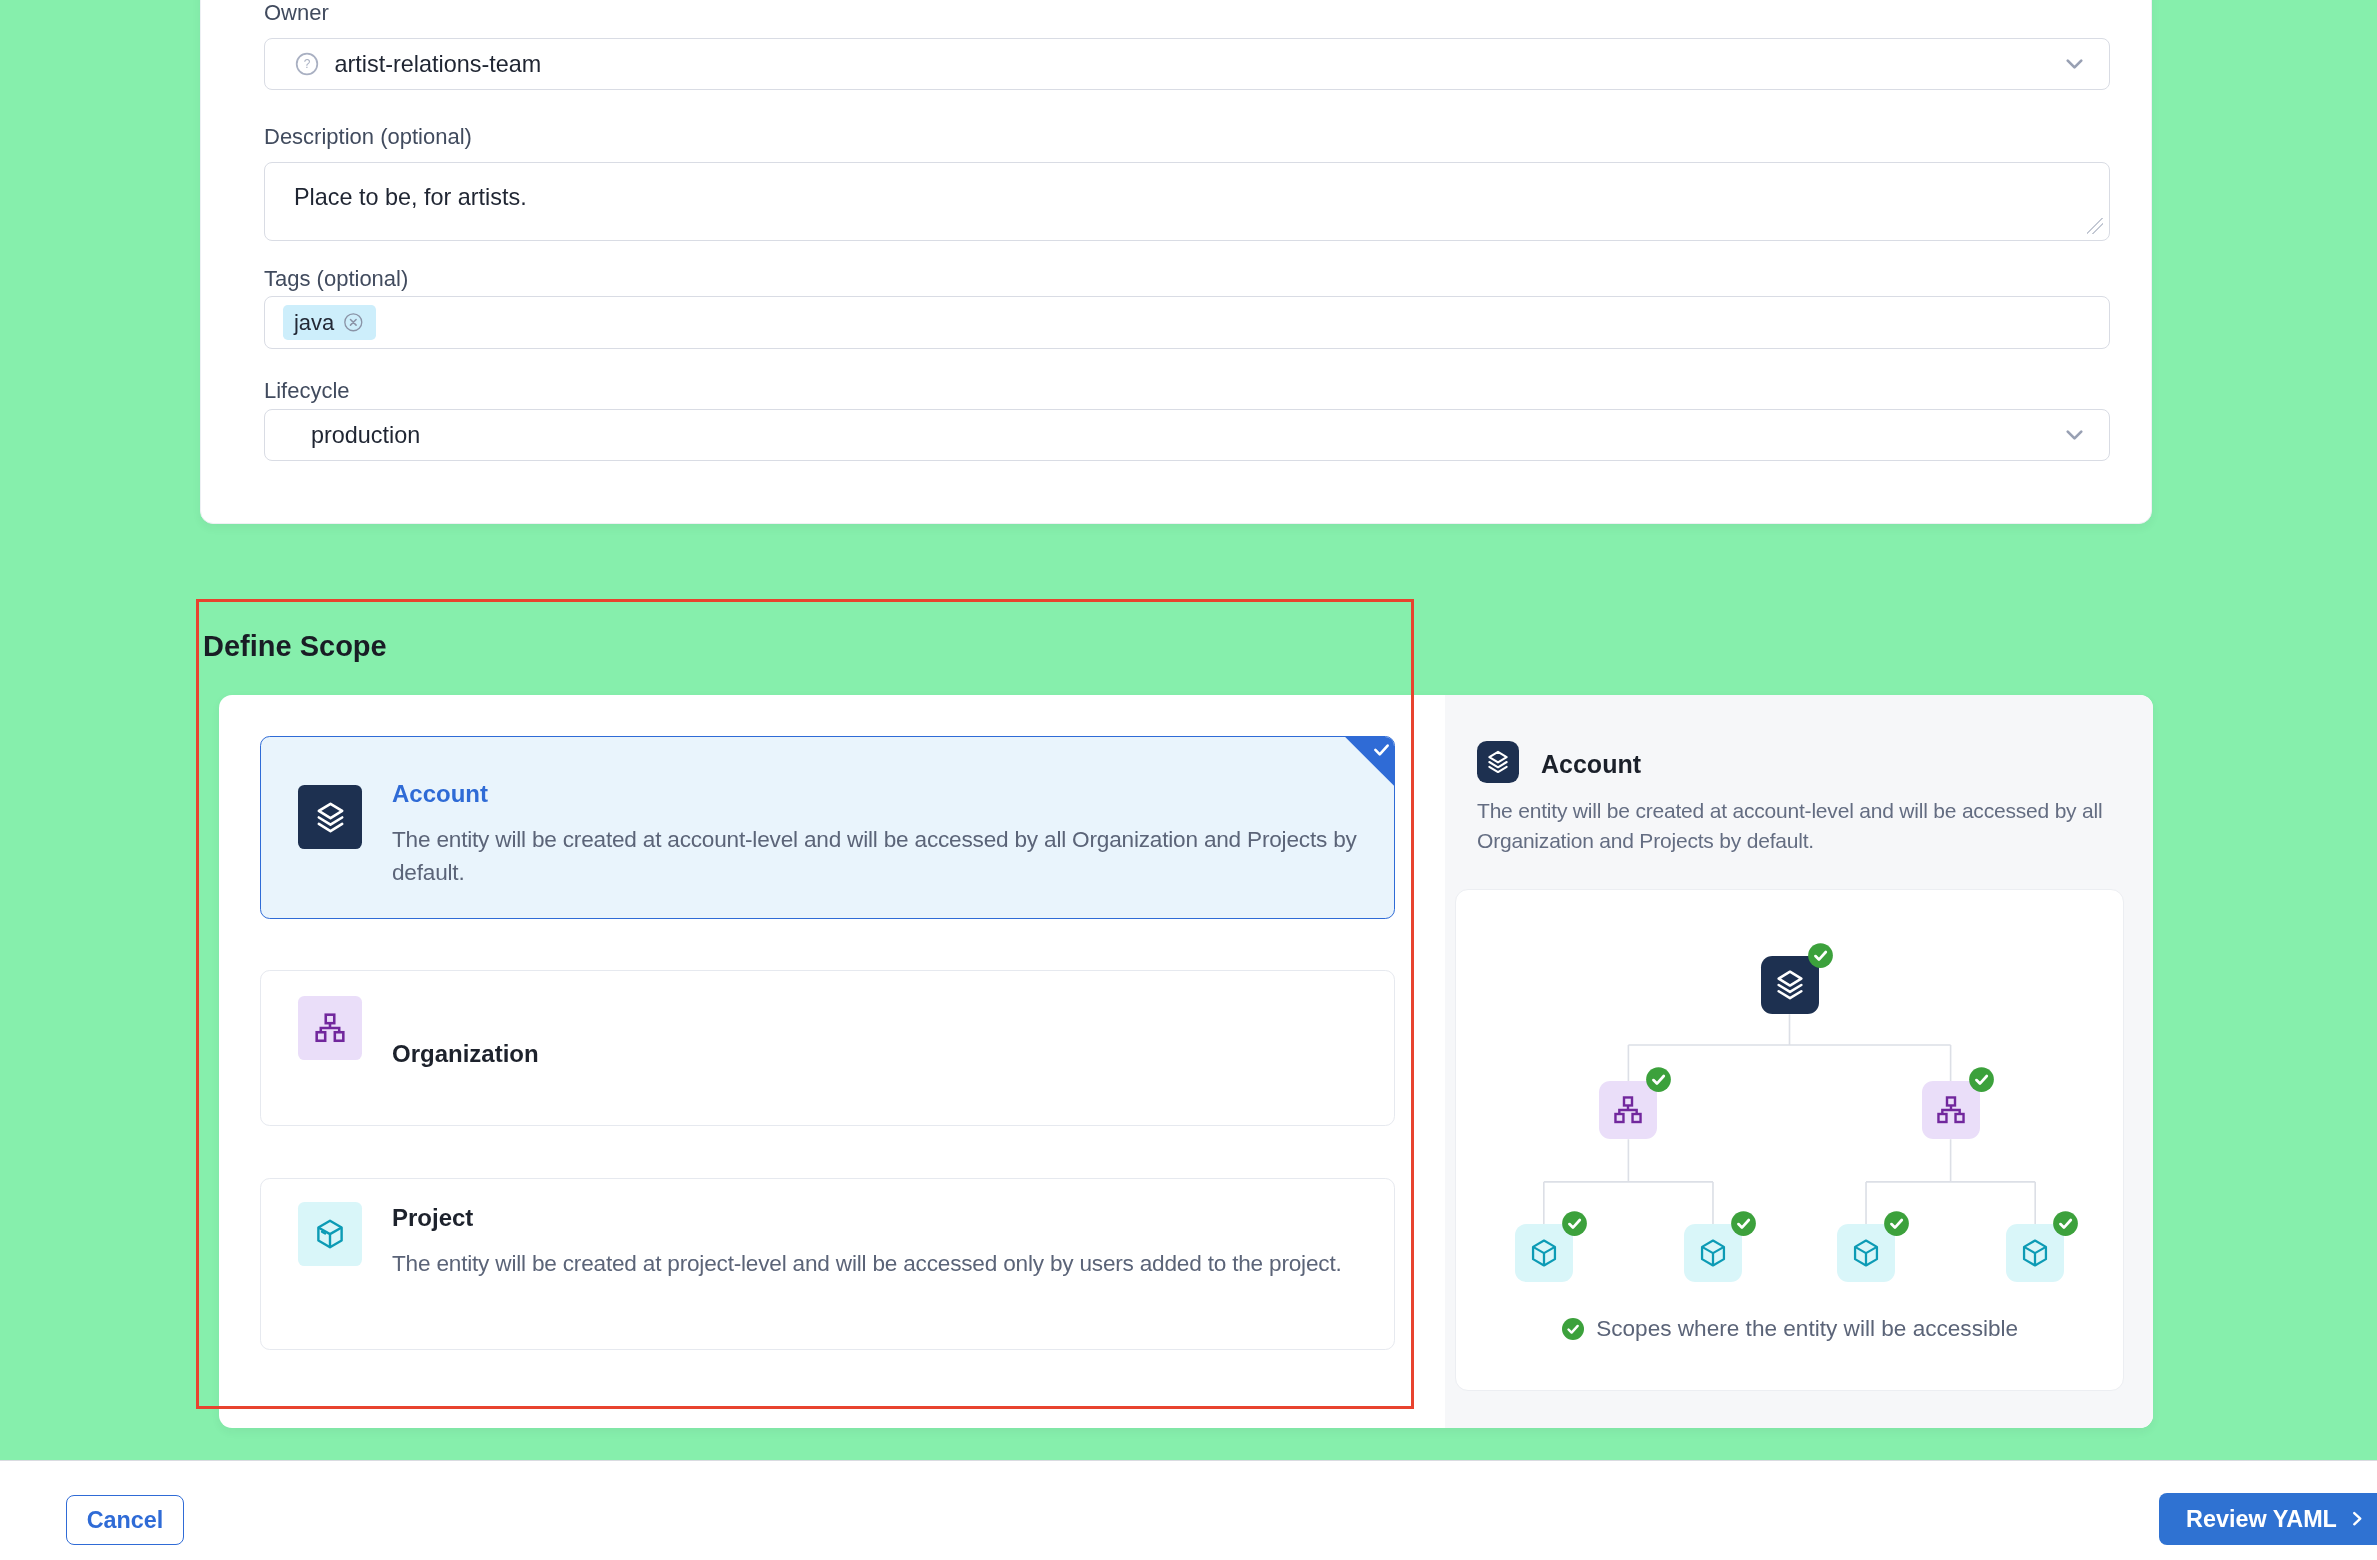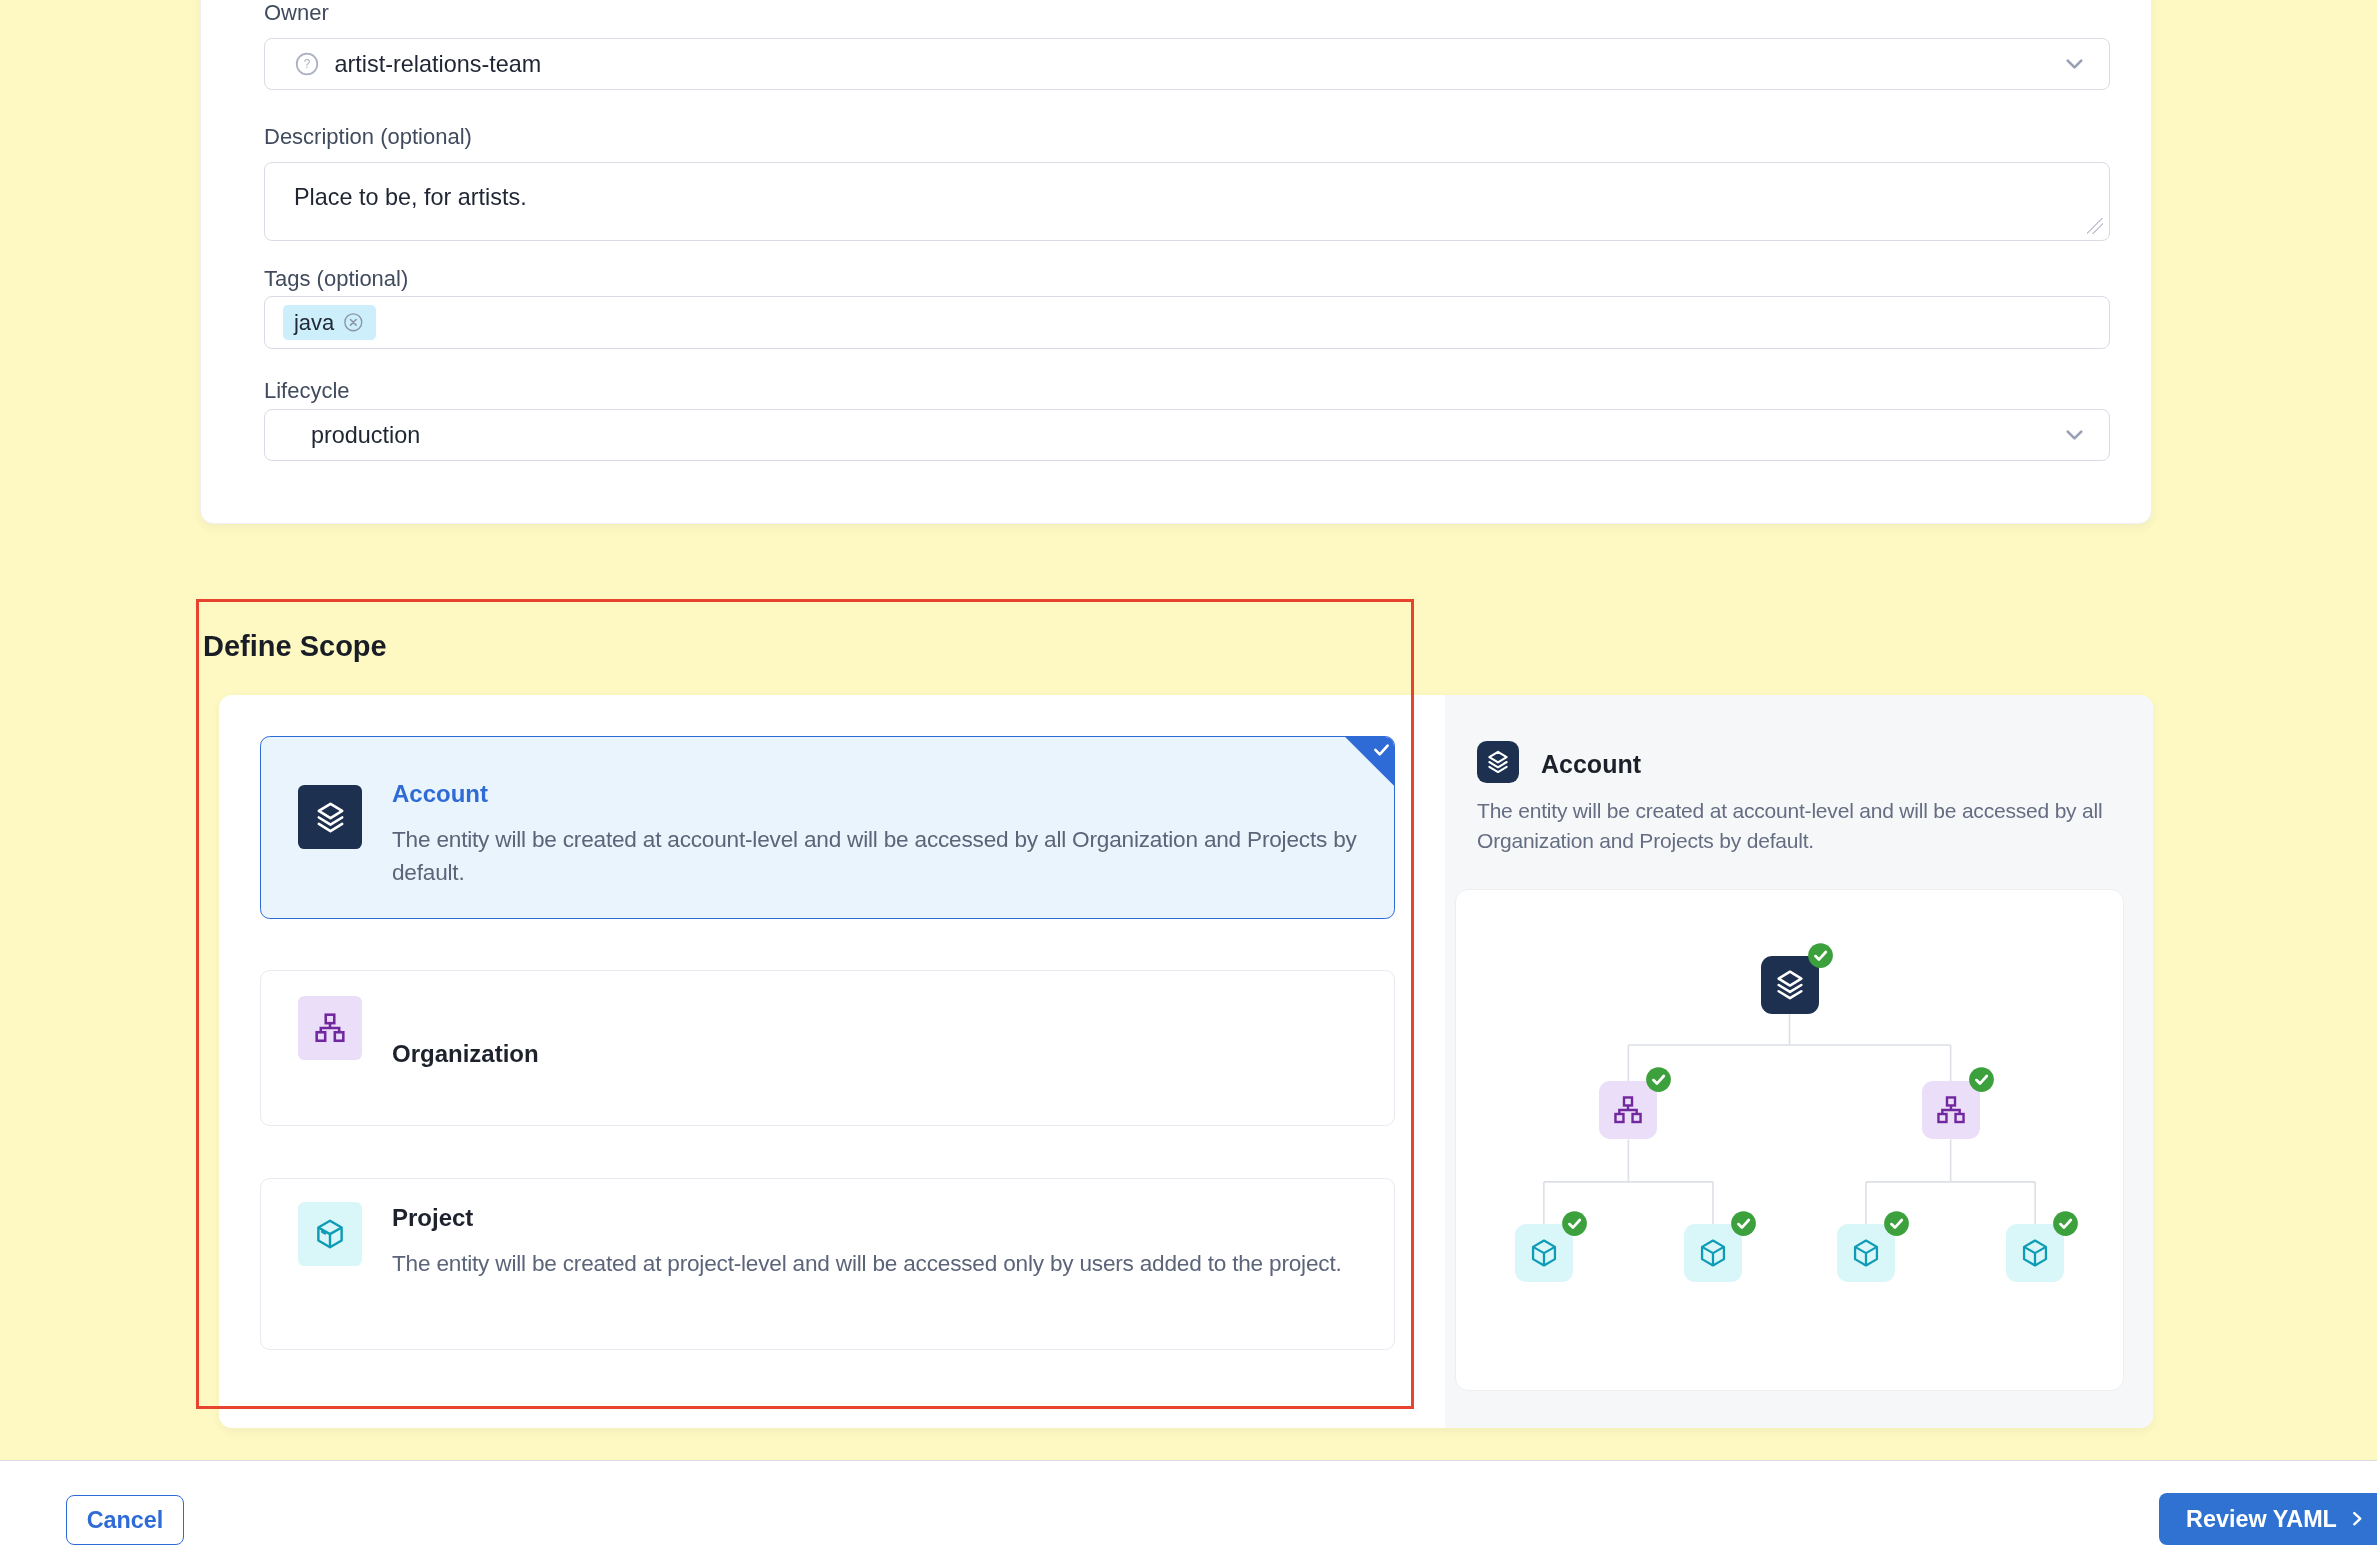--- a/index.html
+++ b/index.html
@@ -1,16 +1,16 @@
 <!DOCTYPE html>
 <html style="font-size:13px"><head>
 <meta charset="utf-8">
 <style>
   html,body{margin:0;padding:0;background:#f7f8fb;font-family:"Liberation Sans",sans-serif;}
-  #stage{position:relative;width:2377px;height:1560px;overflow:hidden;background:#fef9c3;}
+  #stage{position:relative;width:2377px;height:1560px;overflow:hidden;background:#86efac;}
 
   .card{position:absolute;background:#fff;border:0.8px solid #eef0f4;border-radius:13px;
         box-shadow:0 3.2px 9.7px rgba(30,40,60,.05);}
 
   .field-label{position:absolute;font-size:22px;color:#414b5e;}
   .control{position:absolute;background:#fff;border:1.6px solid #d9dce4;border-radius:8px;
            display:flex;align-items:center;box-sizing:border-box;}
   .control .val{font-size:23.4px;color:#1f2532;}
   .chev{position:absolute;right:21px;top:50%;transform:translateY(-50%);width:27px;height:27px;}
 
@@ -237,20 +237,27 @@
       <svg width="32" height="32" viewBox="0 0 24 24">
         <path d="M12 2.7 L20.2 7.4 V16.6 L12 21.3 L3.8 16.6 V7.4 Z" fill="none" stroke="#0d9bb5" stroke-width="1.7" stroke-linejoin="round"></path>
         <path d="M3.8 7.4 L12 12.1 L20.2 7.4 M12 12.1 V21.3" fill="none" stroke="#0d9bb5" stroke-width="1.7" stroke-linejoin="round"></path>
       </svg>
     </div>
     <svg class="badge" style="left:596px;top:320px;" viewBox="0 0 24 24">
       <circle cx="12" cy="12" r="11" fill="#3ca13c"></circle>
       <path d="M7.5 12.5 L10.6 15.6 L16.7 8.9" fill="none" stroke="#fff" stroke-width="2.4" stroke-linecap="round" stroke-linejoin="round"></path>
     </svg>
 
+    <div style="position:absolute;left:0;top:426px;width:667px;display:flex;align-items:center;justify-content:center;gap:11.3px;">
+      <svg width="24" height="24" viewBox="0 0 24 24">
+        <circle cx="12" cy="12" r="11" fill="#3ca13c"></circle>
+        <path d="M7.5 12.5 L10.6 15.6 L16.7 8.9" fill="none" stroke="#fff" stroke-width="2.4" stroke-linecap="round" stroke-linejoin="round"></path>
+      </svg>
+      <span style="font-size:22.6px;color:#5b6478;">Scopes where the entity will be accessible</span>
+    </div>
   </div>
 
   <div class="annotation" style="left:196px;top:599px;width:1212px;height:804px;"></div>
 
   <div style="position:absolute;left:0;top:1460px;width:2377px;height:100px;background:#fff;
               border-top:1.6px solid #dadce1;z-index:20;"></div>
 
   <button class="btn ghost" style="left:20px;top:1495px;width:118px;height:50px;z-index:21;font-family:'Liberation Sans',sans-serif;">
     <span>Cancel</span>
   </button>

